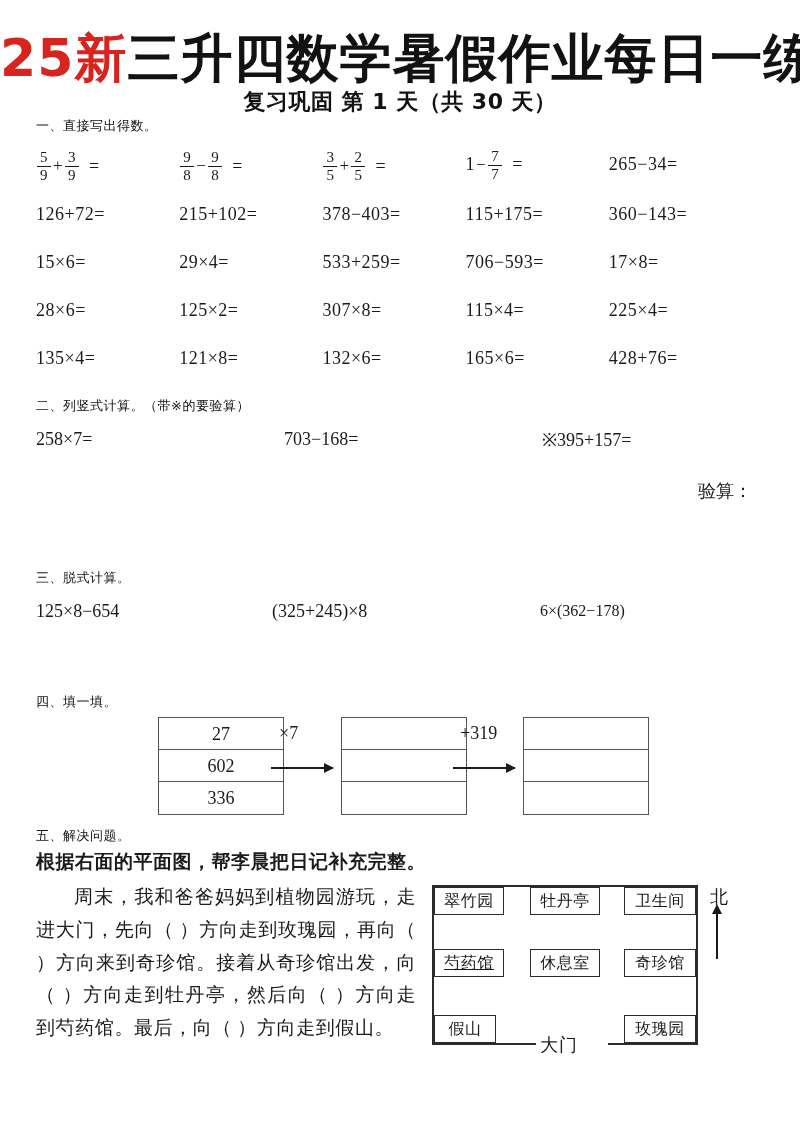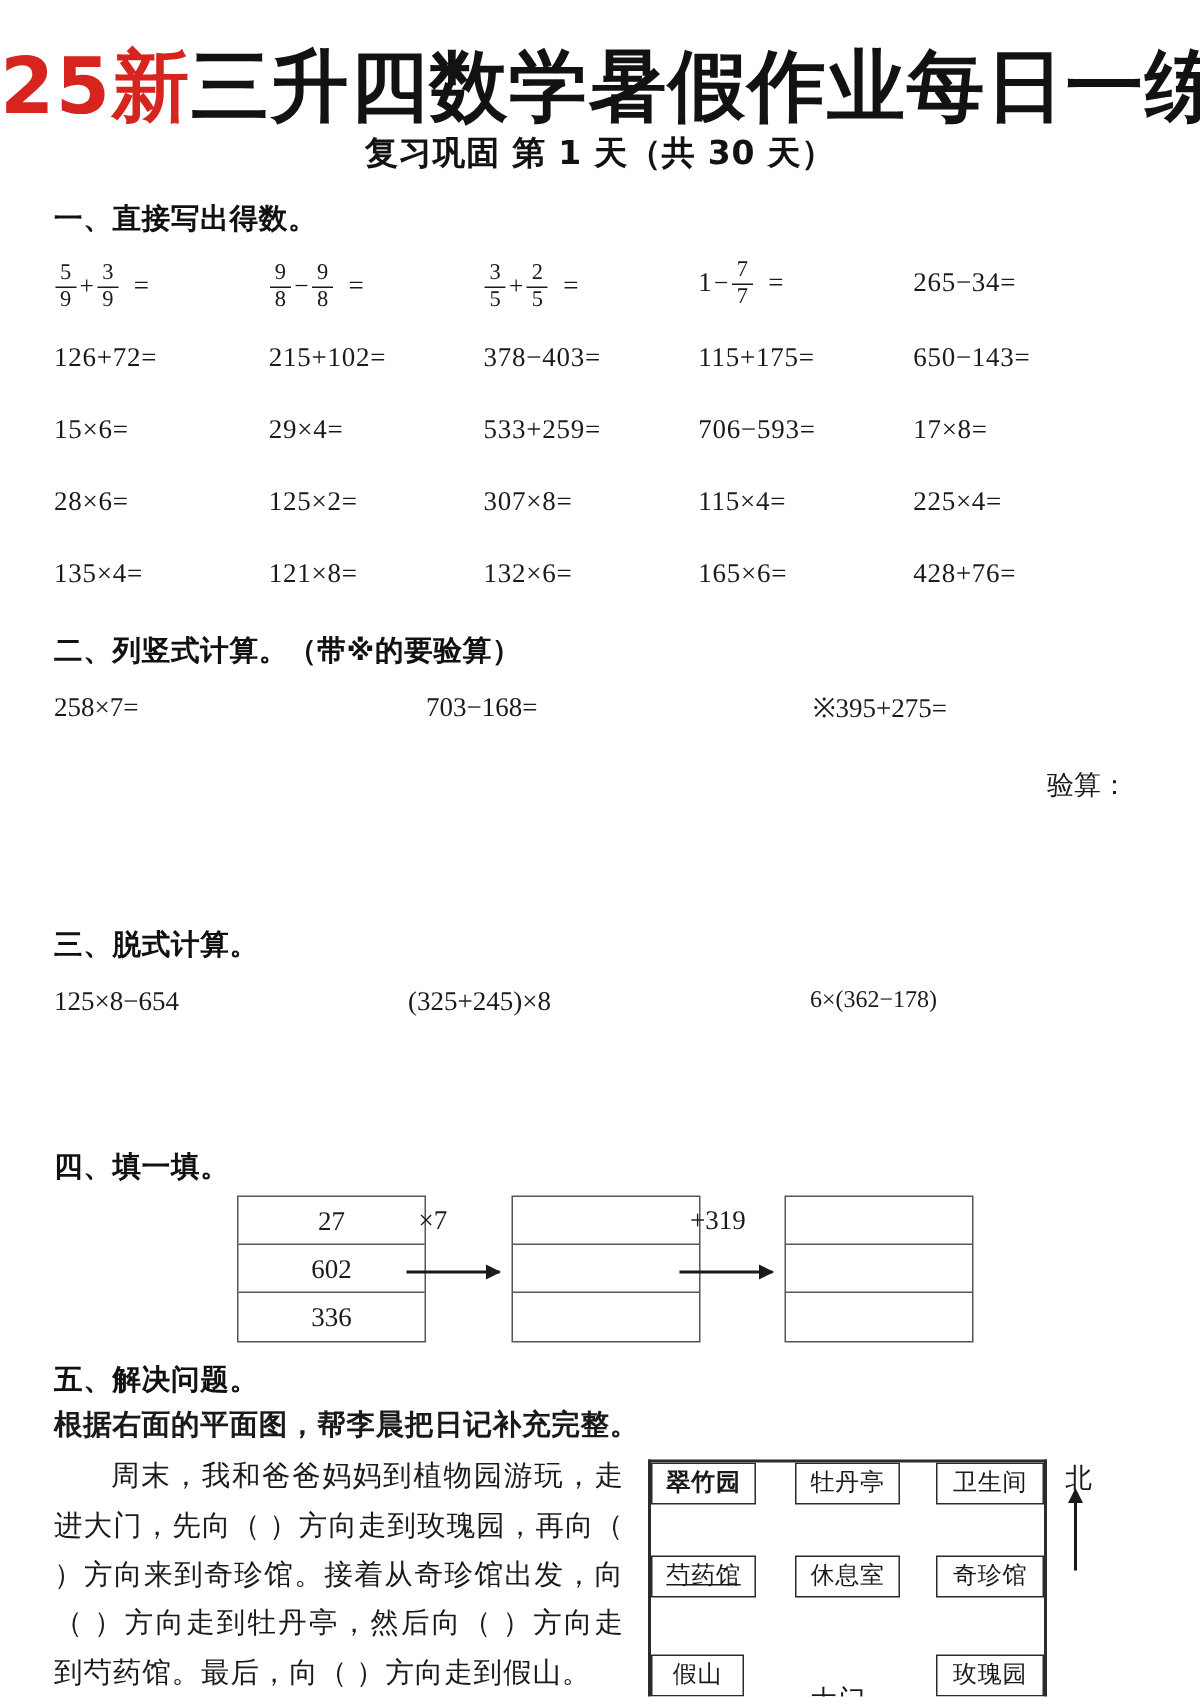--- a/index.html
+++ b/index.html
@@ -39,24 +39,24 @@
     font-family: "DejaVu Sans", "Liberation Sans", sans-serif;
     font-size: 22px;
     font-weight: bold;
     color: #121212;
     letter-spacing: 0.5px;
   }
 
   
   .sec-head {
     font-family: "DejaVu Sans", "Liberation Sans", sans-serif;
-    font-size: 19px;
-    font-weight: bold;
+    font-size: 13px;
+    font-weight: normal;
     color: #111;
-    margin: 16px 0 4px 36px;
+    margin: 0 0 4px 36px;
     letter-spacing: 0.5px;
   }
 
   
   .prob-row {
     display: flex;
     margin: 0 0 0 36px;
     width: 716px;
   }
   .prob-cell {
@@ -242,21 +242,21 @@
     border: 1.6px solid #2b2b2b;
     box-sizing: border-box;
     background: #fff;
     font-size: 16px;
     text-align: center;
     line-height: 26px;
     height: 28px;
     letter-spacing: 0.5px;
     white-space: nowrap;
   }
-  .mb-cuizhuyuan { left: 2px;   top: 2px;   width: 70px; font-weight: bold; }
+  .mb-cuizhuyuan { left: 2px;   top: 2px;   width: 70px; }
   .mb-mudanting { left: 98px;  top: 2px;   width: 70px; }
   .mb-weishengjian { left: 192px; top: 2px; width: 72px; }
   .mb-shaoyaoguan { left: 2px;   top: 64px;  width: 70px; text-decoration: underline; }
   .mb-xiuxishi   { left: 98px;  top: 64px;  width: 70px; }
   .mb-qizhenguan { left: 192px; top: 64px;  width: 72px; }
   .mb-jiashan    { left: 2px;   top: 130px; width: 62px; }
   .mb-meiguiyuan { left: 192px; top: 130px; width: 72px; }
 
   .gate-label {
     position: absolute;
@@ -362,21 +362,21 @@
     </span>
   </div>
   <div class="prob-cell">265−34=</div>
 </div>
 
 <div class="prob-row row-num">
   <div class="prob-cell">126+72=</div>
   <div class="prob-cell">215+102=</div>
   <div class="prob-cell">378−403=</div>
   <div class="prob-cell">115+175=</div>
-  <div class="prob-cell">650−143=</div>
+  <div class="prob-cell">360−143=</div>
 </div>
 <div class="prob-row row-num">
   <div class="prob-cell">15×6=</div>
   <div class="prob-cell">29×4=</div>
   <div class="prob-cell">533+259=</div>
   <div class="prob-cell">706−593=</div>
   <div class="prob-cell">17×8=</div>
 </div>
 <div class="prob-row row-num">
   <div class="prob-cell">28×6=</div>
@@ -390,21 +390,21 @@
   <div class="prob-cell">121×8=</div>
   <div class="prob-cell">132×6=</div>
   <div class="prob-cell">165×6=</div>
   <div class="prob-cell">428+76=</div>
 </div>
 
 <div class="sec-head" style="margin-top:14px;">二、列竖式计算。（带※的要验算）</div>
 <div class="sec2-row">
   <div class="sec2-cell sec2-c1">258×7=</div>
   <div class="sec2-cell sec2-c2">703−168=</div>
-  <div class="sec2-cell sec2-c3">※395+275=</div>
+  <div class="sec2-cell sec2-c3">※395+157=</div>
 </div>
 <div class="verify-line">验算：</div>
 <div class="spacer-s2"></div>
 
 <div class="sec-head">三、脱式计算。</div>
 <div class="sec3-row">
   <div class="sec3-c1">125×8−654</div>
   <div class="sec3-c2">(325+245)×8</div>
   <div class="sec3-c3">6×(362−178)</div>
 </div>

